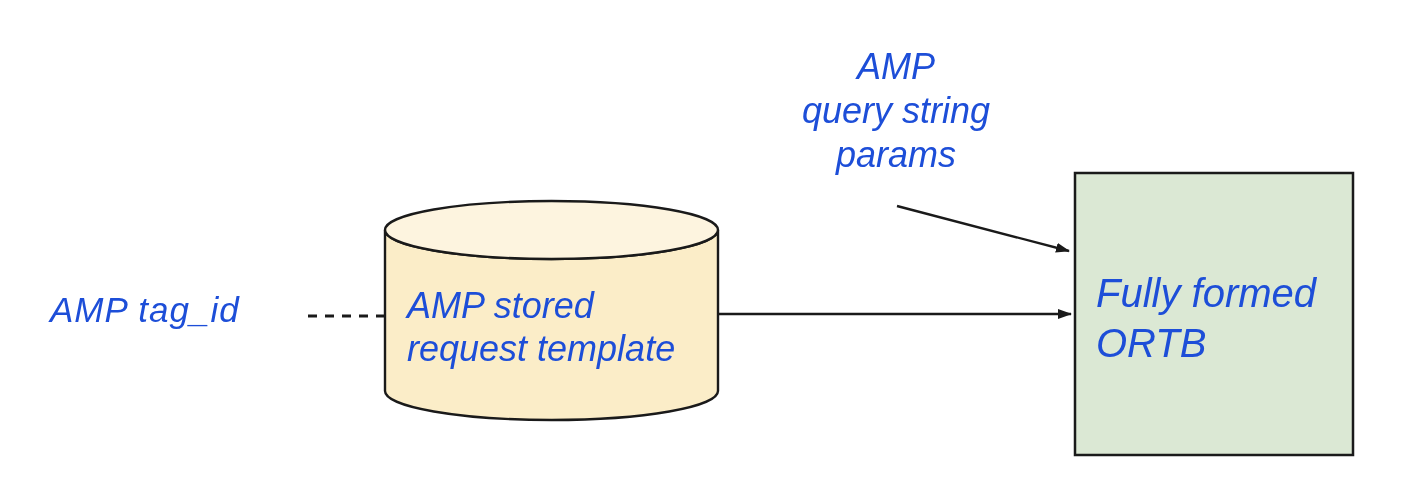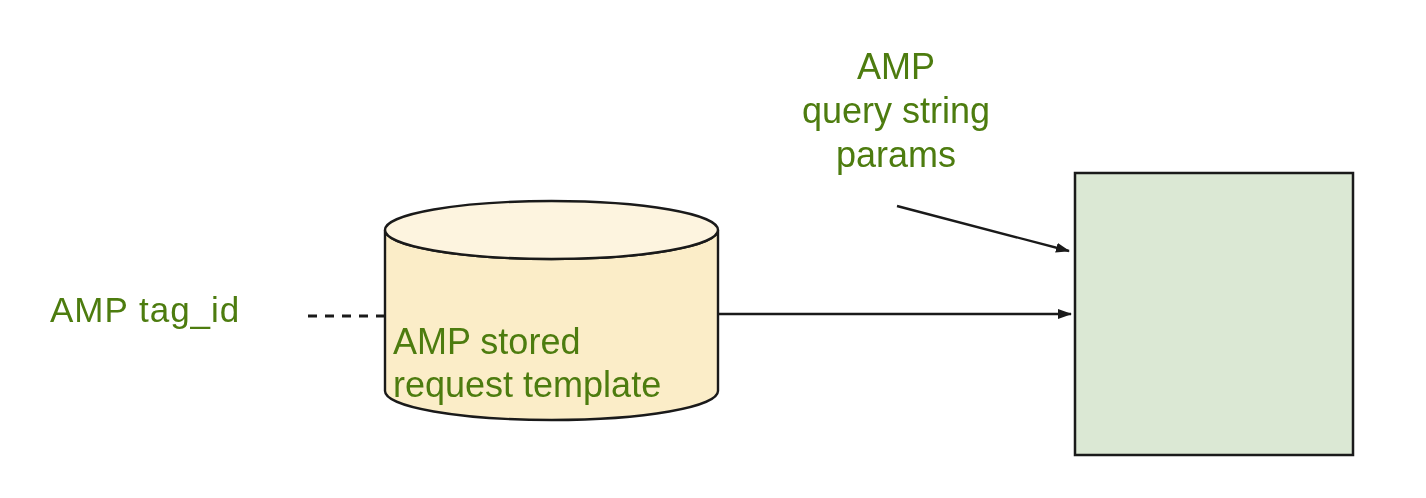--- a/index.html
+++ b/index.html
@@ -13,30 +13,31 @@
     overflow: hidden;
   }
   .canvas svg.layer {
     position: absolute;
     left: 0; top: 0;
     width: 1426px; height: 498px;
   }
   .label {
     position: absolute;
     white-space: pre-line;
-    color: #4d7c0f;
+    color: #1d4ed8;
+    font-style: italic;
   }
   .label-tagid {
     left: 50px; top: 286px;
     font-size: 35px; line-height: 48px;
     letter-spacing: 1px;
   }
   .label-cylinder {
-    left: 393px; top: 284px;
-    font-size: 36px; line-height: 43px; margin-top: 36px;
+    left: 407px; top: 284px;
+    font-size: 36px; line-height: 43px;
   }
   .label-top {
     left: 766px; top: 45px; width: 260px;
     text-align: center;
     font-size: 36px; line-height: 44px;
   }
   .label-box {
     left: 1096px; top: 268px;
     font-size: 40px; line-height: 50px;
   }
@@ -68,14 +69,16 @@
 
   <div class="label label-tagid">AMP tag_id</div>
 
   <div class="label label-cylinder">AMP stored
 request template</div>
 
   <div class="label label-top">AMP
 query string
 params</div>
 
+  <div class="label label-box">Fully formed
+ORTB</div>
 
 </div>
 
 </body></html>

